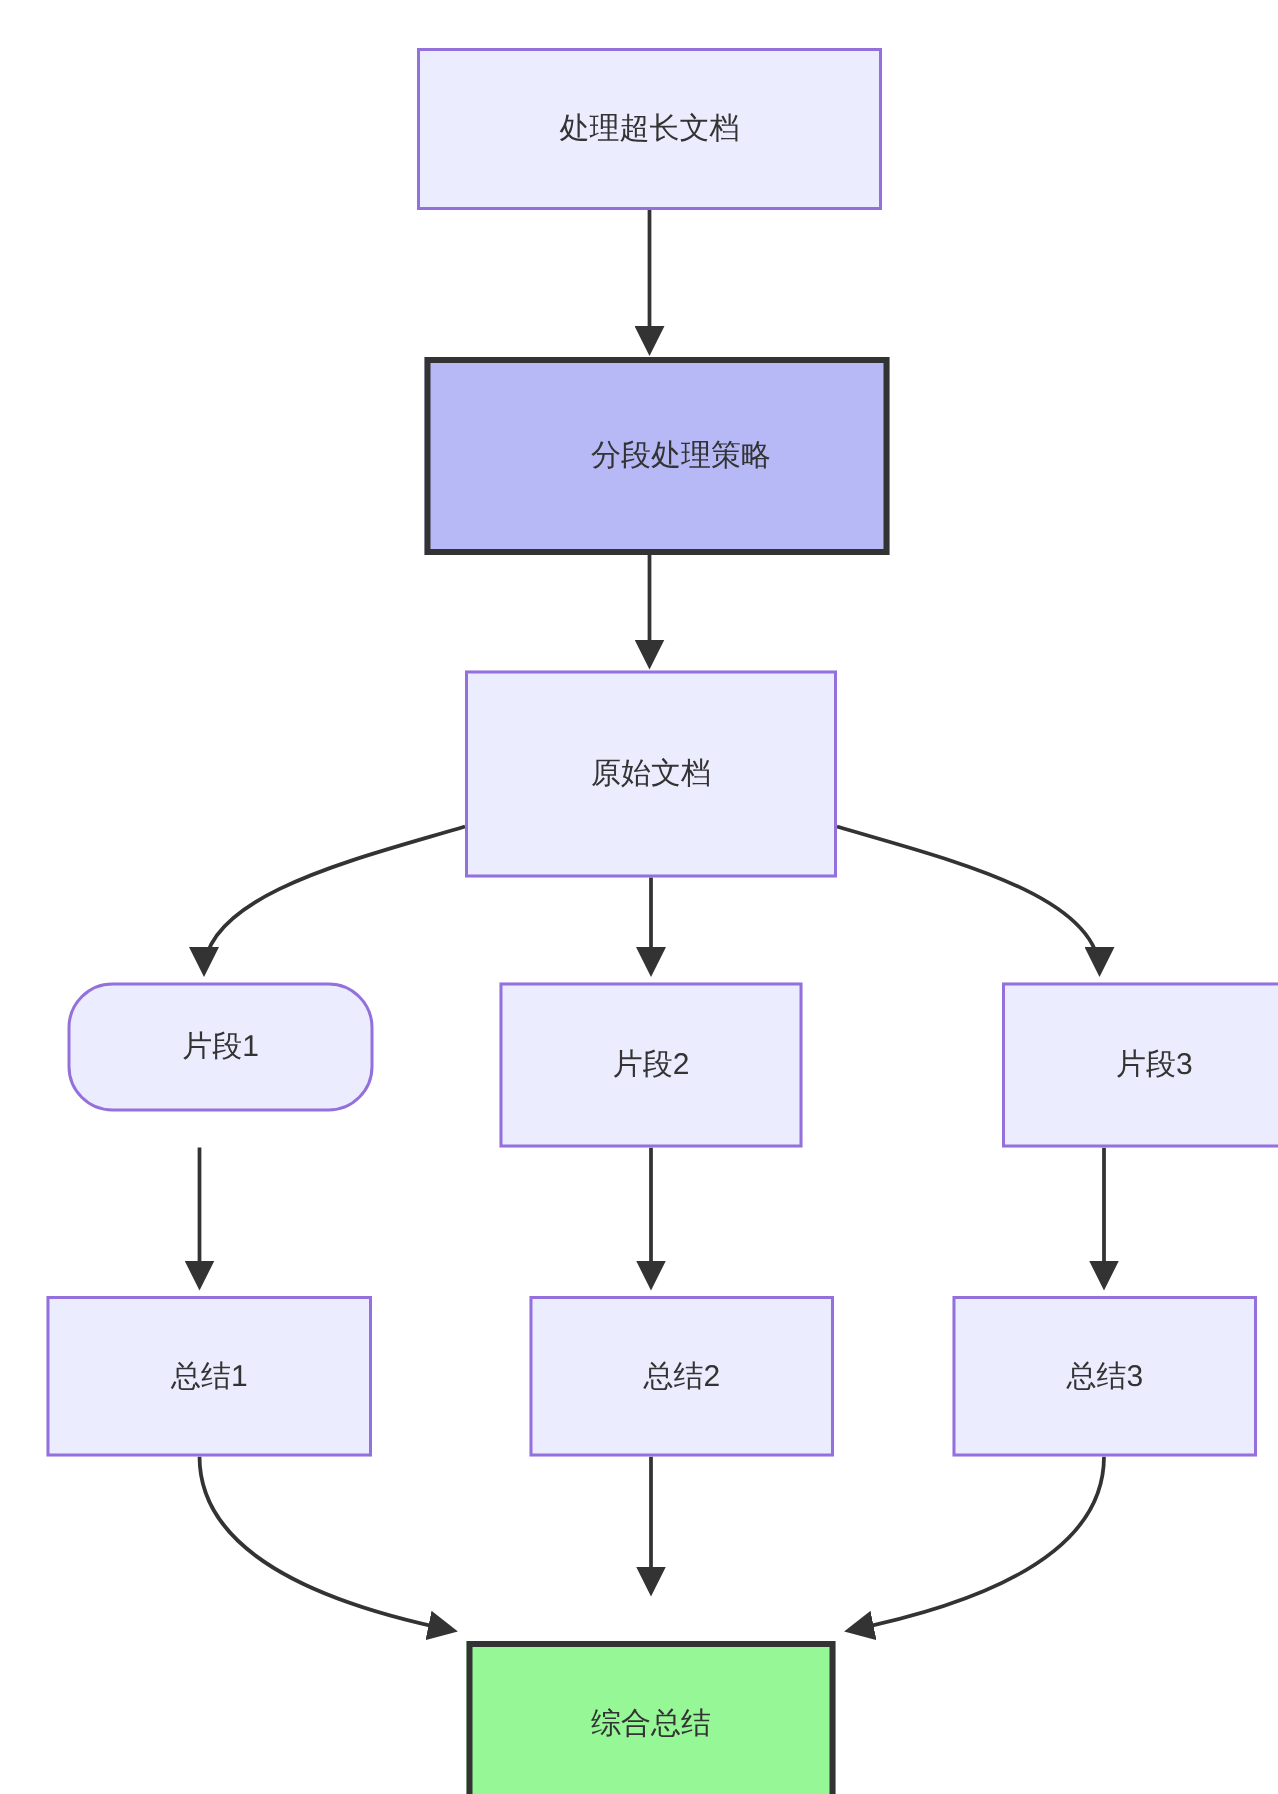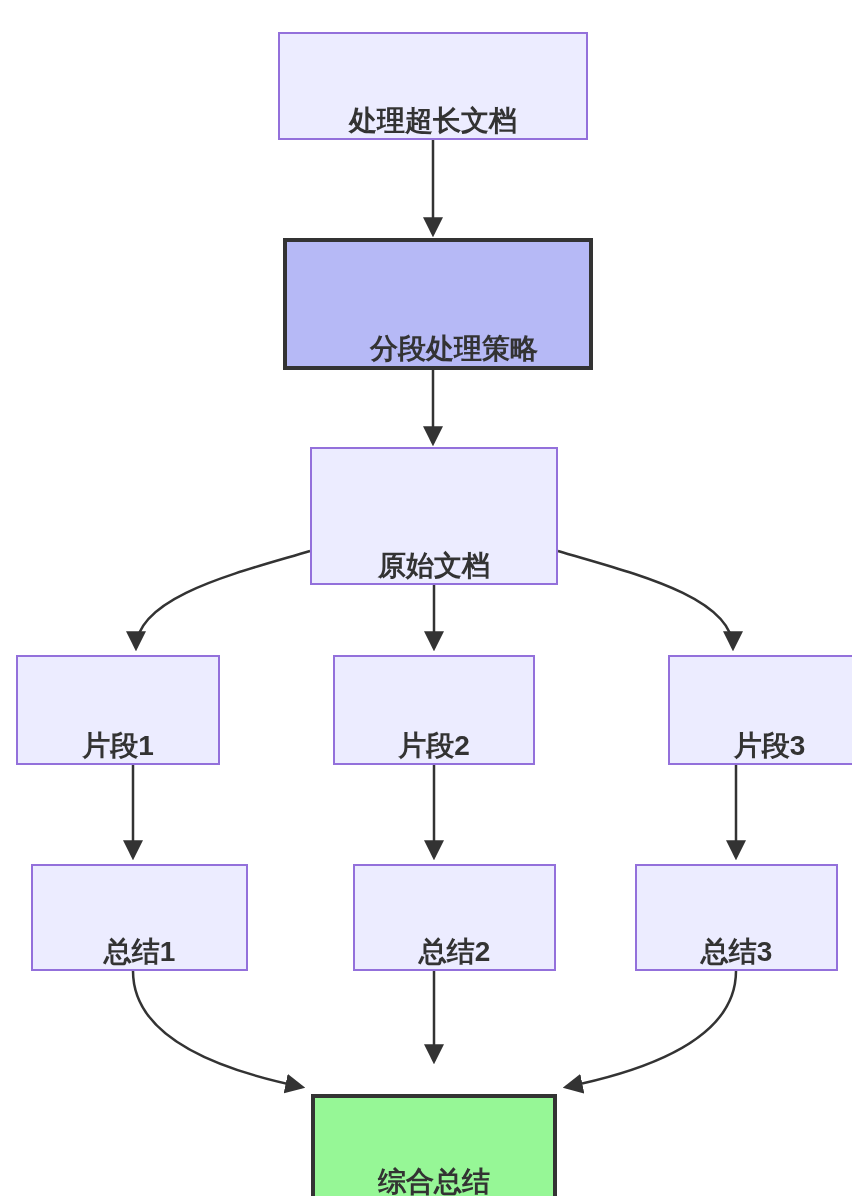--- a/index.html
+++ b/index.html
@@ -20,45 +20,44 @@
     left: 0;
     top: 0;
     width: 852px;
     height: 1196px;
     pointer-events: none;
   }
   .node {
     position: absolute;
     box-sizing: border-box;
     display: flex;
-    align-items: flex-end;
+    align-items: center;
     justify-content: center;
     background: var(--node-fill, #ECECFF);
     border: 2px solid var(--node-border, #9370DB);
     color: var(--text-color, #333333);
-    font-size: 28px;
+    font-size: 20px;
     line-height: 1.2;
     text-align: center;
     white-space: nowrap;
-    font-weight: bold;
   }
   .node.emphasis {
     background: var(--emphasis-fill, #b6b9f6);
     border: 4px solid var(--strong-border, #333333);
   }
   .node.result {
     background: var(--result-fill, #96f796);
     border: 4px solid var(--strong-border, #333333);
     margin-top: 24px;
   }
   
   .n-a  { left: 278px; top: 32px;   width: 310px; height: 108px; }
   .n-b  { left: 283px; top: 238px;  width: 310px; height: 132px; padding-left: 32px; }
   .n-c  { left: 310px; top: 447px;  width: 248px; height: 138px; }
-  .n-d1 { left: 16px;  top: 655px;  width: 204px; height: 110px; }
+  .n-d1 { left: 45px;  top: 655px;  width: 204px; height: 86px; border-radius: 30px; }
   .n-d2 { left: 333px; top: 655px;  width: 202px; height: 110px; }
   .n-d3 { left: 635px; top: 655px;  width: 203px; height: 110px; margin-left: 33px; }
   .n-e1 { left: 31px;  top: 864px;  width: 217px; height: 107px; }
   .n-e2 { left: 353px; top: 864px;  width: 203px; height: 107px; }
   .n-e3 { left: 635px; top: 864px;  width: 203px; height: 107px; }
   .n-f  { left: 311px; top: 1070px; width: 246px; height: 109px; }
   .edge-path {
     fill: none;
     stroke: var(--edge-color, #333333);
     stroke-width: 2.5px;

